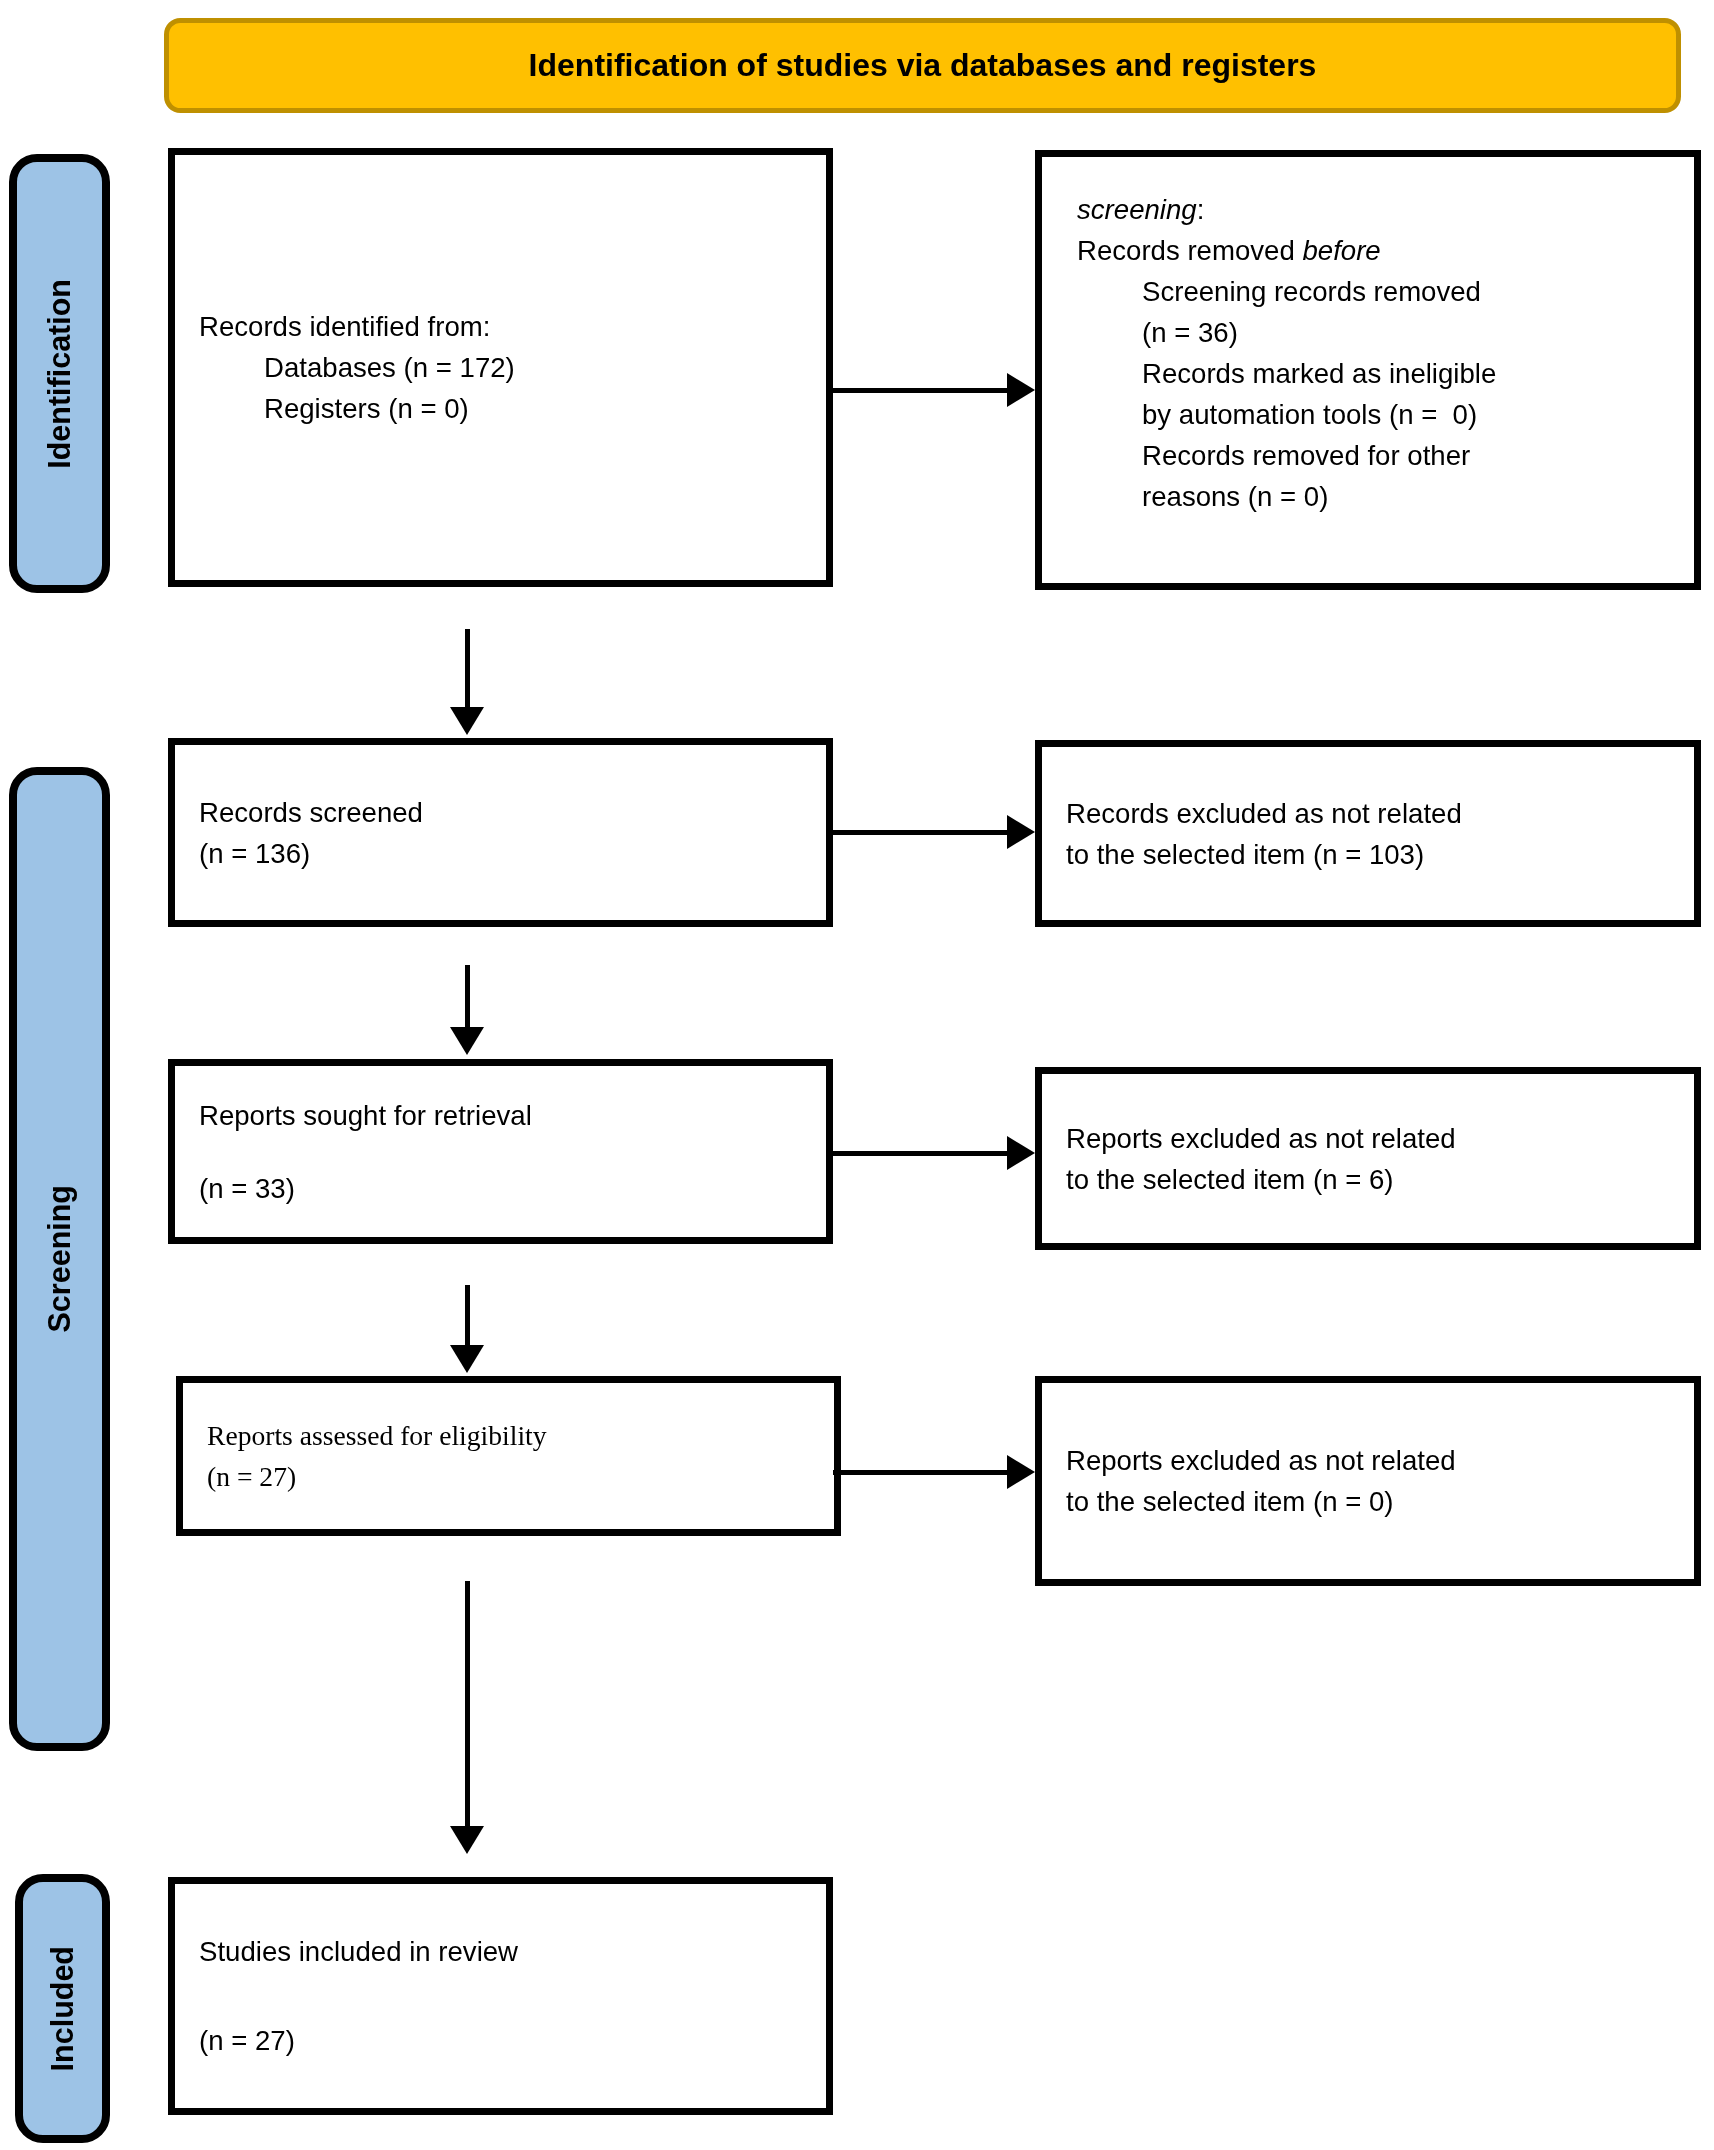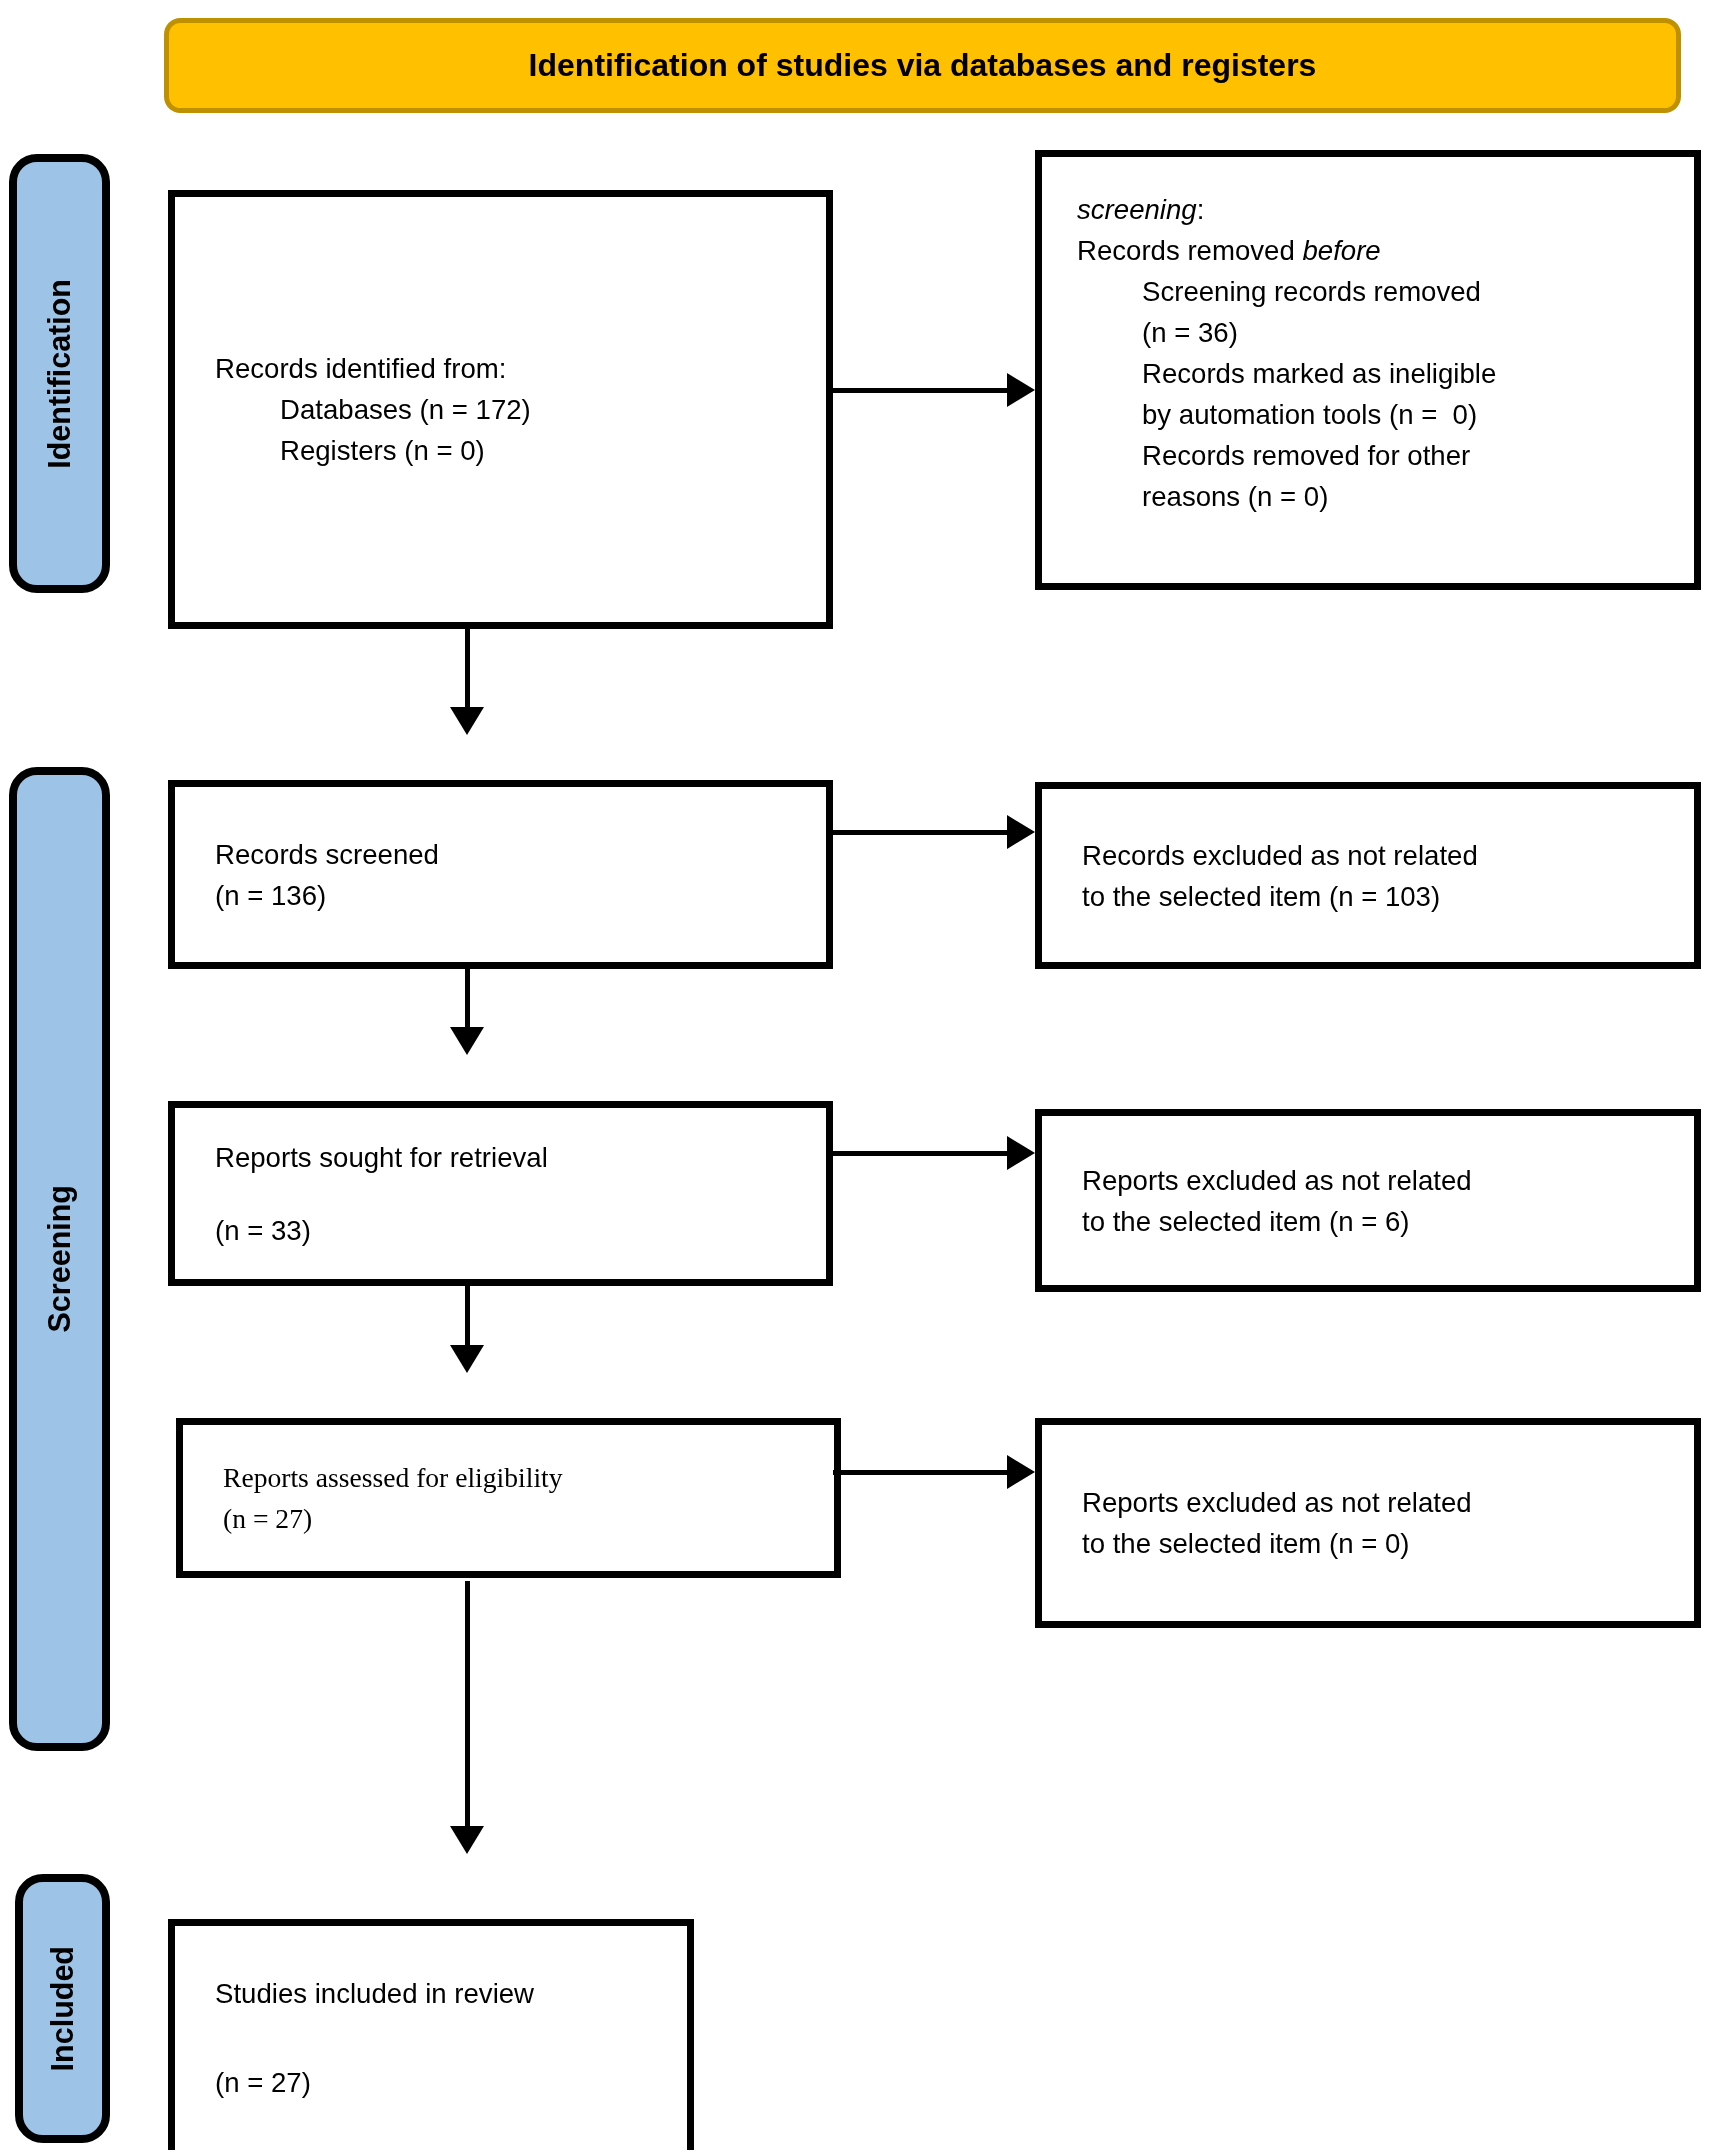--- a/index.html
+++ b/index.html
@@ -33,21 +33,21 @@
   }
 
   .box{
     position:absolute;background:var(--bg);
     border:7.6px solid var(--ink);box-sizing:border-box;
     display:flex;flex-direction:column;justify-content:center;
     font-size:27.6px;line-height:41px;
   }
   .line{white-space:pre-wrap;}
   .indent{margin-left:65px;}
-  .pad-left{padding-left:40px;padding-right:17.6px;margin-top:42px;}
+  .pad-left{padding-left:24px;padding-right:17.6px;}
   .top-align{justify-content:flex-start;padding:32px 20.5px 0 35px;}
 
   .vshaft{position:absolute;width:4.7px;background:var(--ink);}
   .hshaft{position:absolute;height:4.7px;background:var(--ink);}
   .head-down{
     position:absolute;width:0;height:0;
     border-left:17.6px solid transparent;border-right:17.6px solid transparent;
     border-top:28px solid var(--ink);
   }
   .head-right{
@@ -91,21 +91,21 @@
   <div class="box pad-left" style="left:168px;top:1059px;width:665px;height:185px;gap:32px;">
     <div class="line">Reports sought for retrieval</div>
     <div class="line">(n = 33)</div>
   </div>
 
   <div class="box pad-left" style="left:176px;top:1376px;width:665px;height:160px;font-family:Liberation Serif, serif;">
     <div class="line">Reports assessed for eligibility</div>
     <div class="line">(n = 27)</div>
   </div>
 
-  <div class="box pad-left" style="left:168px;top:1877px;width:526px;height:238px;gap:48px;">
+  <div class="box pad-left" style="left:168px;top:1877px;width:665px;height:238px;gap:48px;">
     <div class="line">Studies included in review</div>
     <div class="line">(n = 27)</div>
   </div>
 
   <div class="box top-align" style="left:1035px;top:150px;width:666px;height:440px;">
     <div class="line"><i>screening</i><span>:</span></div>
     <div class="line"><span>Records removed </span><i>before</i></div>
     <div class="indent">
       <div class="line">Screening records removed</div>
       <div class="line">(n = 36)</div>

